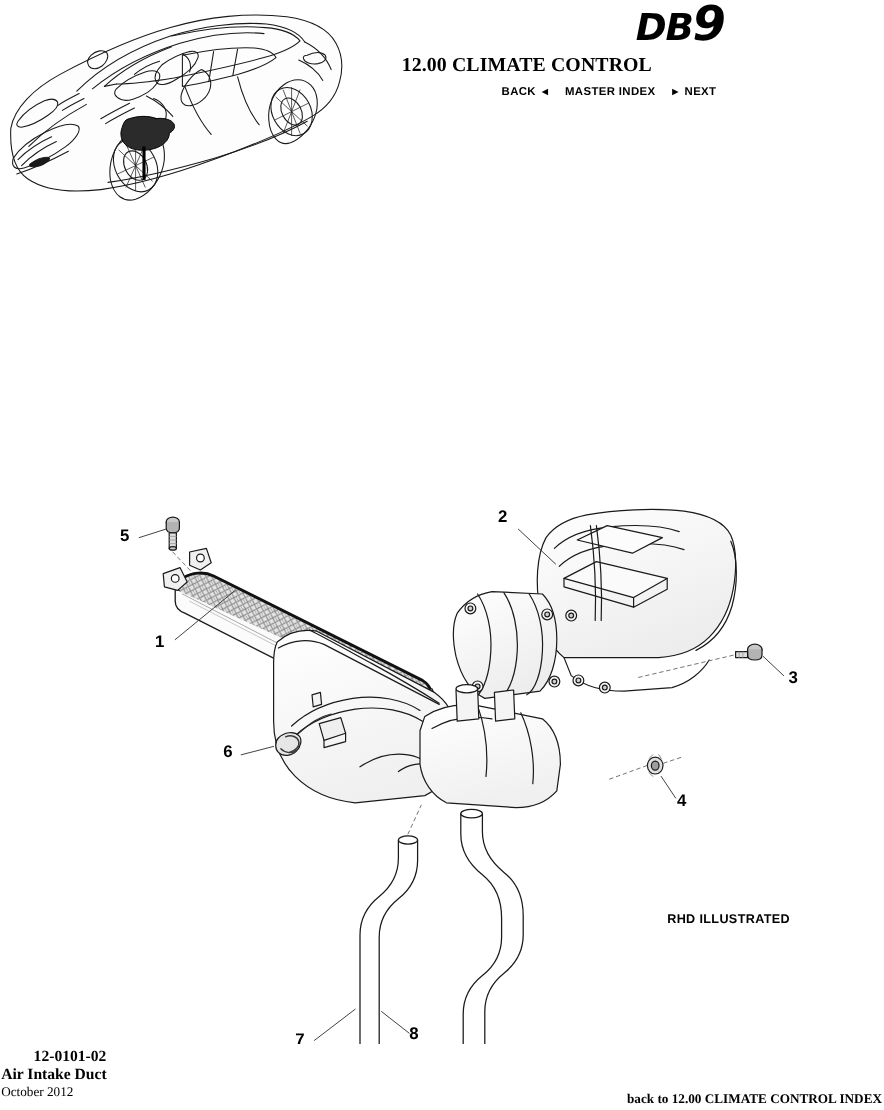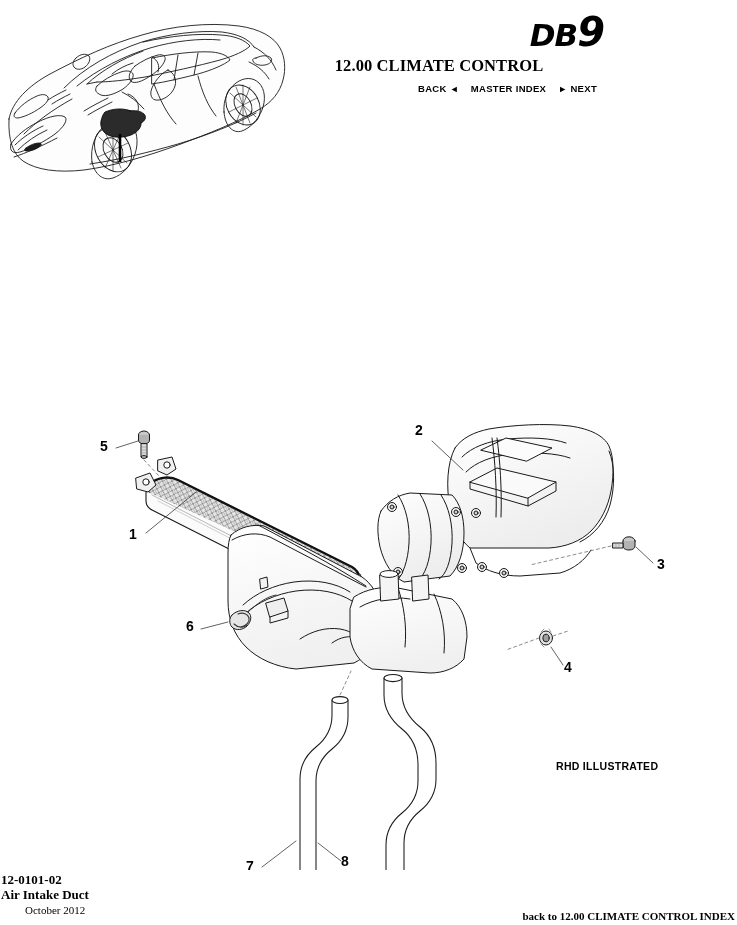--- a/index.html
+++ b/index.html
@@ -12,21 +12,21 @@
     height: 925px;
     position: relative;
     overflow: hidden;
     font-family: "Liberation Serif", serif;
     color: #000000;
   }
 
   
   #header-block {
     position: absolute;
-    top: 12px;
+    top: 0;
     left: 0;
     width: 605px;
     height: 190px;
   }
   #car-thumbnail {
     position: absolute;
     left: 2px;
     top: 2px;
     width: 292px;
     height: 188px;
@@ -127,35 +127,35 @@
     position: absolute;
     left: 1px;
     top: 2px;
   }
   #doc-number {
     font-family: "Liberation Serif", serif;
     font-weight: bold;
     font-size: 13px;
     line-height: 15px;
     white-space: nowrap;
+    margin-left: 27px;
   }
   #doc-subject {
     font-family: "Liberation Serif", serif;
     font-weight: bold;
     font-size: 13px;
     line-height: 15px;
     white-space: nowrap;
   }
   #doc-date {
     font-family: "Liberation Serif", serif;
     font-size: 11px;
     line-height: 14px;
     padding-top: 1px;
     white-space: nowrap;
-    padding-left: 24px;
   }
   #footer-index-link {
     position: absolute;
     right: 2px;
     bottom: 3px;
     font-family: "Liberation Serif", serif;
     font-weight: bold;
     font-size: 11px;
     white-space: nowrap;
     cursor: pointer;

